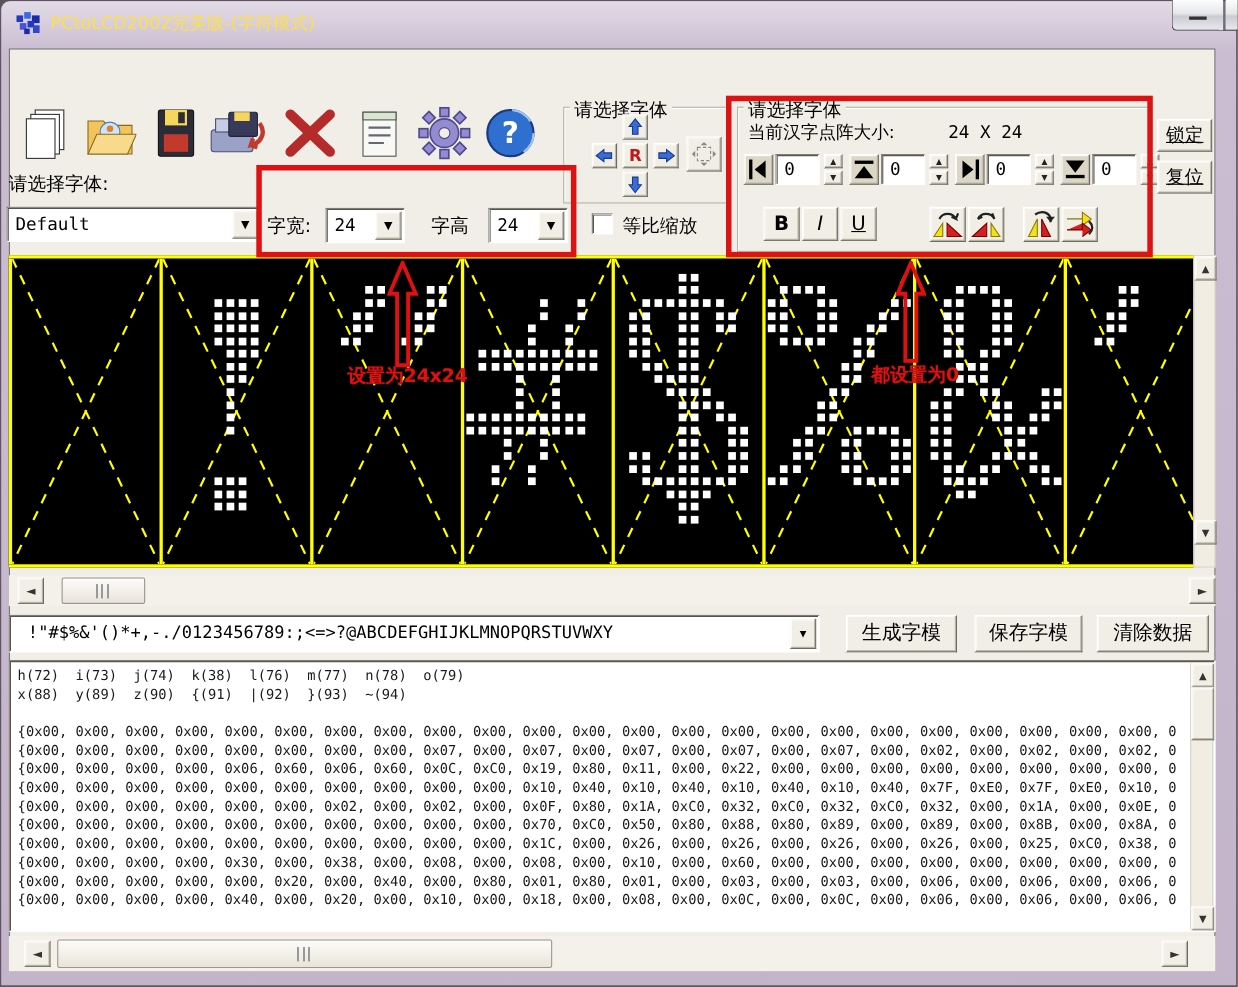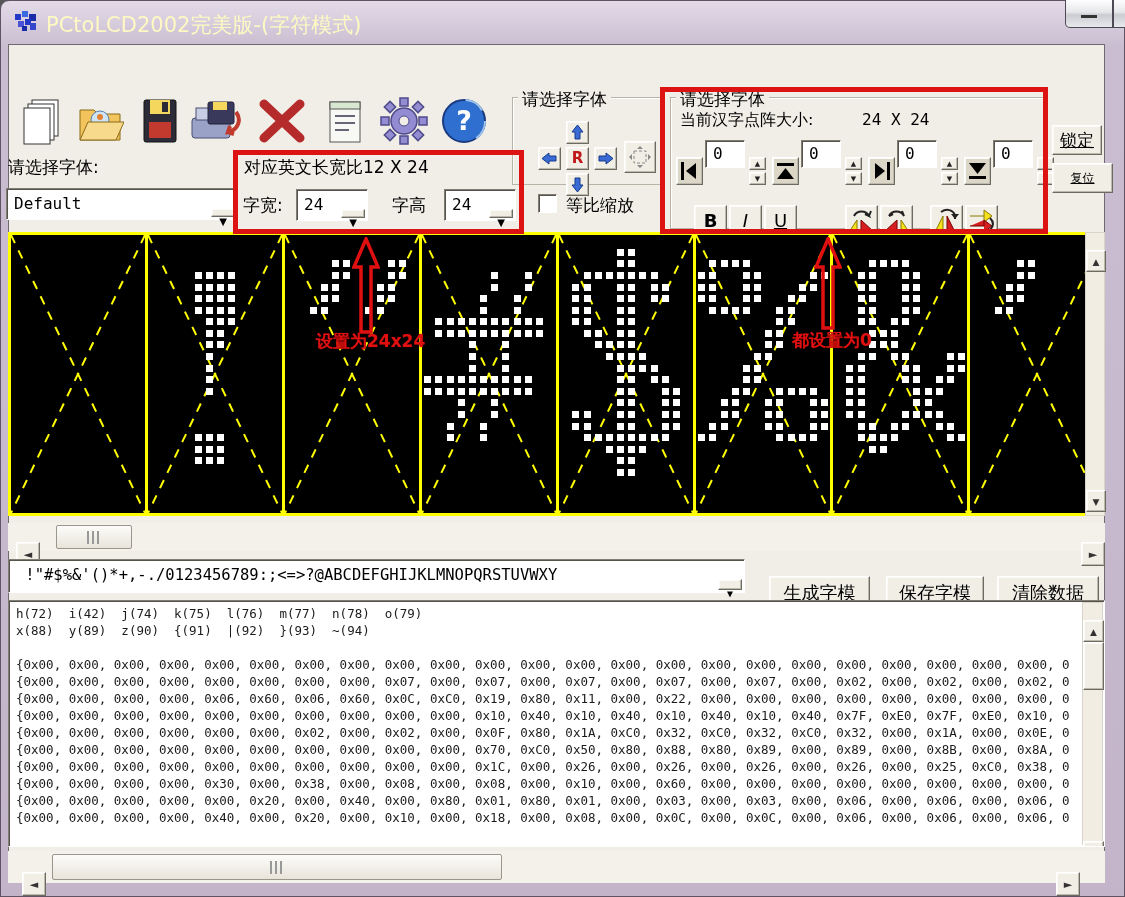--- a/index.html
+++ b/index.html
@@ -2,41 +2,41 @@
 <html><head>
 <meta charset="utf-8">
 <style>
   html,body{margin:0;padding:0;background:#555;}
   .screen{position:relative;width:1125px;height:897px;overflow:hidden;
     font-family:"DejaVu Sans",sans-serif;font-size:16px;color:#000;}
   
   .frame{position:absolute;inset:0;background:linear-gradient(180deg,#e3dbe8 0,#cabdd1 45px,#c3b4ca 100%);
     border:1px solid #5f5364;border-radius:9px 9px 0 0;box-sizing:border-box;}
   .titlebar{position:absolute;left:0;top:0;width:100%;height:44px;}
-  .title-text{position:absolute;left:46px;top:11px;font-size:21px;color:#fef9c3;white-space:nowrap;}
+  .title-text{position:absolute;left:46px;top:11px;font-size:16px;color:#fde047;white-space:nowrap;}
   .app-icon{position:absolute;left:13px;top:8px;width:27px;height:27px;}
   .winbtns{position:absolute;right:60px;top:0;height:30px;}
   .wbtn{position:absolute;top:0;height:28px;box-sizing:border-box;border:1px solid #4e4a55;border-top:none;
     background:linear-gradient(180deg,#fdfdfe 0,#e6e7ea 45%,#cbccd2 55%,#e8e9ec 100%);
     color:#333;text-align:center;line-height:26px;font-size:15px;}
   .wbtn.min{left:0;width:48px;border-radius:0 0 0 5px;}
   .wbtn.max{left:48px;width:42px;}
   .minglyph{display:inline-block;width:16px;height:3px;background:#333;margin-top:15px;}
   
   .client{position:absolute;left:8px;top:44px;width:1097px;height:839px;background:#f1eee7;
     border:1px solid #6f6a72;box-sizing:border-box;}
   .menubar{position:absolute;left:9px;top:45px;width:1095px;height:36px;
     background:linear-gradient(180deg,#ffffff 0,#f2f0ea 70%,#e9e6de 100%);border-bottom:1px solid #d4d0c6;}
   .menu-item{position:absolute;top:7px;font-size:18px;color:#111;padding:2px 4px;white-space:nowrap;}
   .menu-item.disabled{color:#a8a49c;}
   
   .tool{position:absolute;width:48px;height:50px;}
   
   .raised{background:#f1eee6;border:1px solid;border-color:#ffffff #6d6a60 #6d6a60 #ffffff;
-    box-shadow:inset -1px -1px 0 #bcb9ae,inset 1px 1px 0 #fbfaf6;box-sizing:border-box;margin-top:17px;}
+    box-shadow:inset -1px -1px 0 #bcb9ae,inset 1px 1px 0 #fbfaf6;box-sizing:border-box;}
   .sunken{background:#fff;border:1px solid;border-color:#807d74 #fff #fff #807d74;
     box-shadow:inset 1px 1px 0 #55534c;box-sizing:border-box;}
   .label{position:absolute;white-space:nowrap;font-size:17px;}
   .mono{font-family:"DejaVu Sans Mono",monospace;}
   .ddbtn{position:absolute;top:2px;right:2px;bottom:2px;width:24px;text-align:center;font-size:10px;line-height:26px;color:#000;}
   .combo{position:absolute;height:32px;}
   .combo .val{position:absolute;left:7px;top:5px;font-size:16px;}
   .groupbox{position:absolute;border:1px solid #b7b3a6;box-shadow:inset 1px 1px 0 #fff;box-sizing:border-box;}
   .grouptitle{position:absolute;background:#f1eee7;padding:0 4px;font-size:17px;white-space:nowrap;}
   .sq-btn{position:absolute;text-align:center;}
@@ -160,21 +160,20 @@
       <circle cx="24" cy="25" r="21" fill="none" stroke="#9cc4f0" stroke-width="2" stroke-dasharray="20 80"></circle>
       <text x="24" y="34" text-anchor="middle" font-size="27" font-weight="bold" fill="#fff" font-family="DejaVu Sans, sans-serif">?</text>
     </svg></span>
 
   <div class="label" style="left:8px;top:156px">请选择字体:</div>
   <div class="combo sunken" style="left:6px;top:188px;width:232px">
     <span class="val mono">Default</span>
     <span class="ddbtn raised">▼</span>
   </div>
 
-  <div class="label" style="left:244px;top:156px">对应英文长宽比12 X 24</div>
   <div class="label" style="left:243px;top:194px">字宽:</div>
   <div class="combo sunken" style="left:296px;top:189px;width:72px">
     <span class="val mono">24</span>
     <span class="ddbtn raised">▼</span>
   </div>
   <div class="label" style="left:392px;top:194px">字高</div>
   <div class="combo sunken" style="left:444px;top:189px;width:72px">
     <span class="val mono">24</span>
     <span class="ddbtn raised">▼</span>
   </div>
@@ -288,21 +287,21 @@
         <path d="M16 26 L16 10 L24 26 Z" fill="#d42020" stroke="#700"></path>
     </svg></span>
   <span class="sq-btn raised" style="left:965px;top:188px;width:33px;height:32px">
     <svg width="31" height="30" viewBox="0 0 31 30">
       <path d="M4 10 L18 10 L18 4 L26 10 L18 16 L18 10" fill="#f5e11a" stroke="#8a7a00"></path>
       <path d="M4 20 L18 20 L18 14 M18 26 L26 20 L18 14" fill="#d42020" stroke="#700"></path>
       <path d="M24 12 C28 16 28 20 24 24" fill="none" stroke="#222" stroke-width="2"></path>
     </svg></span>
 
   <span class="sq-btn raised" style="left:1052px;top:108px;width:50px;height:30px;font-size:17px;line-height:28px;text-decoration:underline"><span>锁定</span></span>
-  <span class="sq-btn raised" style="left:1052px;top:146px;width:61px;height:30px;font-size:12px;line-height:28px;text-decoration:underline"><span>复位</span></span>
+  <span class="sq-btn raised" style="left:1052px;top:146px;width:50px;height:30px;font-size:17px;line-height:28px;text-decoration:underline"><span>复位</span></span>
 
   <div class="display" id="dotmatrix">
       <div class="cell" style="left: 0px;">
         <svg width="134" height="278" style="position:absolute;left:0;top:0">
           <line x1="0" y1="0" x2="134" y2="278" stroke="#ffff00" stroke-width="2" stroke-dasharray="9 8"></line>
           <line x1="134" y1="0" x2="0" y2="278" stroke="#ffff00" stroke-width="2" stroke-dasharray="9 8"></line>
         </svg>
       </div>
       <div class="cell" style="left: 137px;">
         <svg width="134" height="278" style="position:absolute;left:0;top:0">
@@ -725,21 +724,21 @@
   <div class="combo sunken mono" style="left:8px;top:559px;width:737px;height:34px">
     <span class="val" style="top:6px;font-size:15.5px;white-space:pre"> !"#$%&amp;'()*+,-./0123456789:;&lt;=&gt;?@ABCDEFGHIJKLMNOPQRSTUVWXY</span>
     <span class="ddbtn raised" style="line-height:28px">▼</span>
   </div>
   <span class="action-btn raised" style="left:769px;top:559px;width:101px"><span>生成字模</span></span>
   <span class="action-btn raised" style="left:886px;top:559px;width:98px"><span>保存字模</span></span>
   <span class="action-btn raised" style="left:997px;top:559px;width:102px"><span>清除数据</span></span>
 
   <div class="output">
     <div class="out-pad" id="outlines">
-        <div class="outline-row">h(72)  i(42)  j(74)  k(75)  l(76)  m(77)  n(78)  o(79)</div>
+        <div class="outline-row">h(72)  i(73)  j(74)  k(38)  l(76)  m(77)  n(78)  o(79)</div>
         <div class="outline-row">x(88)  y(89)  z(90)  {(91)  |(92)  }(93)  ~(94)</div>
         <div class="outline-row"> </div>
         <div class="outline-row">{0x00, 0x00, 0x00, 0x00, 0x00, 0x00, 0x00, 0x00, 0x00, 0x00, 0x00, 0x00, 0x00, 0x00, 0x00, 0x00, 0x00, 0x00, 0x00, 0x00, 0x00, 0x00, 0x00, 0</div>
         <div class="outline-row">{0x00, 0x00, 0x00, 0x00, 0x00, 0x00, 0x00, 0x00, 0x07, 0x00, 0x07, 0x00, 0x07, 0x00, 0x07, 0x00, 0x07, 0x00, 0x02, 0x00, 0x02, 0x00, 0x02, 0</div>
         <div class="outline-row">{0x00, 0x00, 0x00, 0x00, 0x06, 0x60, 0x06, 0x60, 0x0C, 0xC0, 0x19, 0x80, 0x11, 0x00, 0x22, 0x00, 0x00, 0x00, 0x00, 0x00, 0x00, 0x00, 0x00, 0</div>
         <div class="outline-row">{0x00, 0x00, 0x00, 0x00, 0x00, 0x00, 0x00, 0x00, 0x00, 0x00, 0x10, 0x40, 0x10, 0x40, 0x10, 0x40, 0x10, 0x40, 0x7F, 0xE0, 0x7F, 0xE0, 0x10, 0</div>
         <div class="outline-row">{0x00, 0x00, 0x00, 0x00, 0x00, 0x00, 0x02, 0x00, 0x02, 0x00, 0x0F, 0x80, 0x1A, 0xC0, 0x32, 0xC0, 0x32, 0xC0, 0x32, 0x00, 0x1A, 0x00, 0x0E, 0</div>
         <div class="outline-row">{0x00, 0x00, 0x00, 0x00, 0x00, 0x00, 0x00, 0x00, 0x00, 0x00, 0x70, 0xC0, 0x50, 0x80, 0x88, 0x80, 0x89, 0x00, 0x89, 0x00, 0x8B, 0x00, 0x8A, 0</div>
         <div class="outline-row">{0x00, 0x00, 0x00, 0x00, 0x00, 0x00, 0x00, 0x00, 0x00, 0x00, 0x1C, 0x00, 0x26, 0x00, 0x26, 0x00, 0x26, 0x00, 0x26, 0x00, 0x25, 0xC0, 0x38, 0</div>
         <div class="outline-row">{0x00, 0x00, 0x00, 0x00, 0x30, 0x00, 0x38, 0x00, 0x08, 0x00, 0x08, 0x00, 0x10, 0x00, 0x60, 0x00, 0x00, 0x00, 0x00, 0x00, 0x00, 0x00, 0x00, 0</div>

